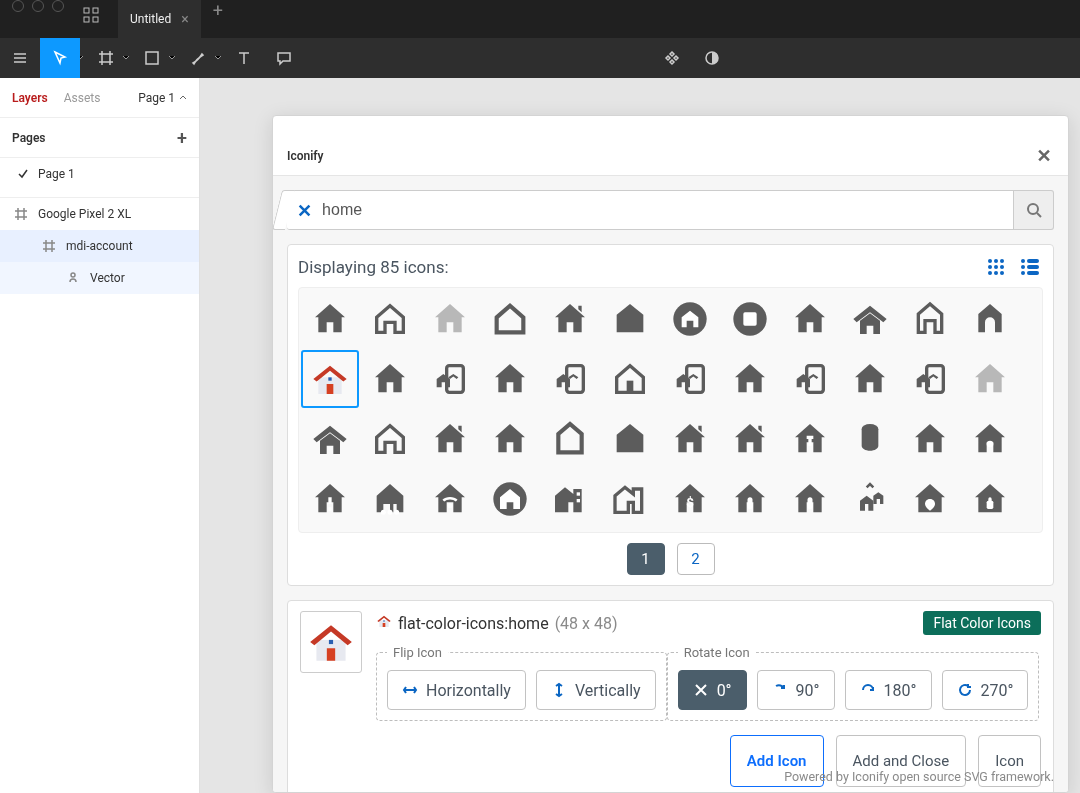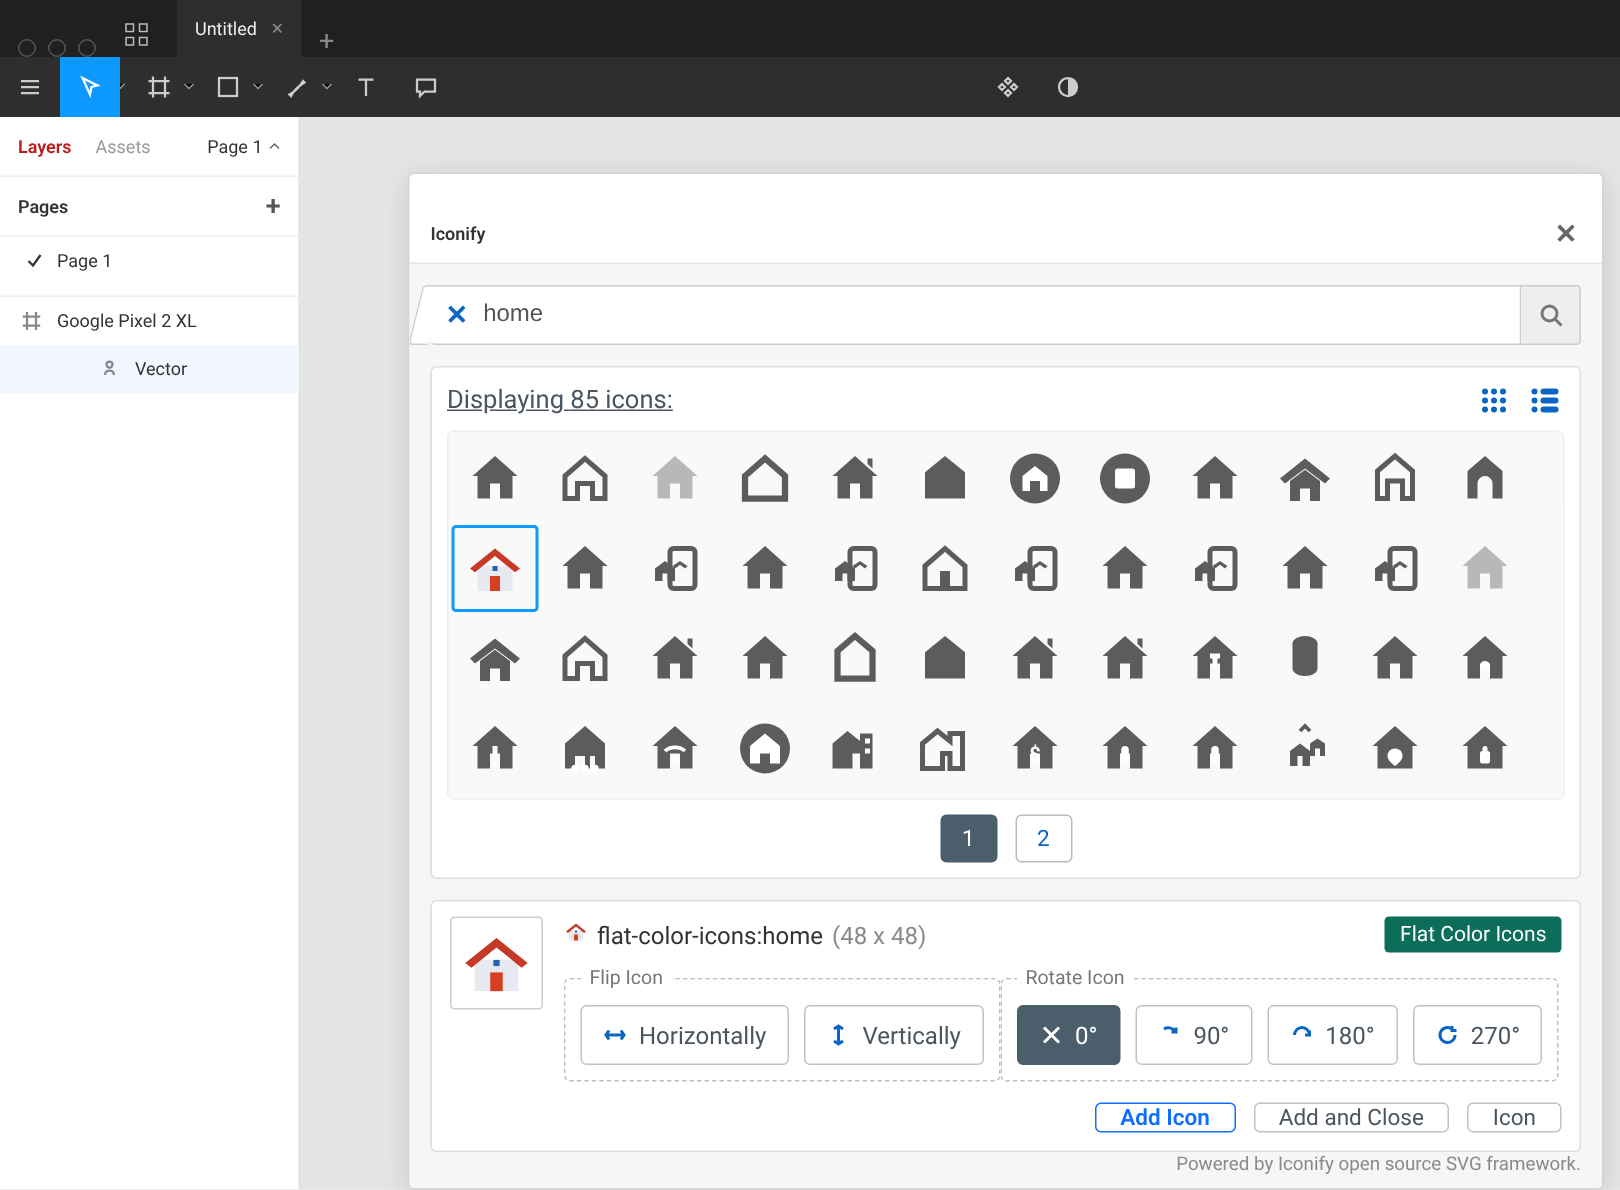--- a/index.html
+++ b/index.html
@@ -1,18 +1,18 @@
 <!DOCTYPE html>
 <html><head>
 <meta charset="utf-8">
 <style>
   * { box-sizing: border-box; }
   html, body { margin:0; padding:0; width:1080px; height:793px; font-family: -apple-system, "Segoe UI", Roboto, "Helvetica Neue", Arial, sans-serif; color:#333; background:#e5e5e5; overflow:hidden; }
   
-  .titlebar { height:38px; background:#202020; display:flex; align-items:flex-end; color:#bbb; }
+  .titlebar { height:38px; background:#202020; display:flex; align-items:flex-start; color:#bbb; }
   .traffic-dots { display:flex; gap:8px; padding:0 12px; }
   .traffic-dots span { width:12px; height:12px; border:1px solid #555; border-radius:50%; display:block; }
   .app-icon { width:30px; height:30px; display:flex; align-items:center; justify-content:center; margin-right:12px; }
   .app-icon svg { width:16px; height:16px; stroke:#bbb; fill:none; }
   .tab { height:38px; padding:0 12px; display:flex; align-items:center; gap:10px; font-size:12px; }
   .tab.active { background:#2e2e2e; color:#eee; }
   .tab .close { color:#888; font-size:14px; line-height:1; }
   .tab-add { padding:0 12px; color:#888; font-size:18px; }
   
   .toolbar { height:40px; background:#2e2e2e; display:flex; align-items:center; color:#ccc; }
@@ -48,21 +48,21 @@
   .modal-body { flex:1; background:#f6f6f6; padding:14px; display:flex; flex-direction:column; gap:14px; overflow:hidden; }
   .search-row { display:flex; gap:0; }
   .search-box { flex:1; background:#fff; border:1px solid #ccc; border-radius:3px 0 0 3px; border-left:none; height:40px; display:flex; align-items:center; padding:0 10px; gap:8px; position:relative; }
   .search-box::before { content:""; position:absolute; left:-10px; top:-1px; bottom:-1px; width:12px; background:#fff; border:1px solid #ccc; border-right:none; transform:skewX(-14deg); border-radius:3px 0 0 3px; }
   .search-box .clear-x { color:#0b66c3; font-size:18px; font-weight:700; }
   .search-box input { flex:1; border:none; outline:none; font-size:16px; color:#555; }
   .search-btn { width:40px; height:40px; background:#eee; border:1px solid #ccc; border-left:none; border-radius:0 3px 3px 0; display:flex; align-items:center; justify-content:center; }
   .search-btn svg { width:16px; height:16px; stroke:#777; fill:none; stroke-width:2; }
   .results-panel { background:#fff; border:1px solid #ddd; border-radius:4px; padding:8px 10px 10px 10px; }
   .results-hdr { display:flex; align-items:center; height:28px; }
-  .results-hdr .status { color:#4a5560; font-size:17px;text-decoration:underline; }
+  .results-hdr .status { color:#4a5560; font-size:17px; }
   .view-toggle { margin-left:auto; display:flex; gap:8px; }
   .view-btn { width:26px; height:26px; display:flex; align-items:center; justify-content:center; border-radius:4px; }
   .icon-grid { background:#f9f9f9; border:1px solid #eee; border-radius:4px; margin-top:6px; display:grid; grid-template-columns:repeat(12, 60px); grid-auto-rows:60px; gap:0; justify-content:start; padding:2px; }
   .icon-cell { width:58px; height:58px; display:flex; align-items:center; justify-content:center; border-radius:3px; }
   .icon-cell svg { width:40px; height:40px; fill:#5c5c5c; }
   .icon-cell.sel { border:2px solid #0d99ff; }
   .icon-cell.sel svg { width:40px; height:40px; }
   .pager { display:flex; gap:12px; justify-content:center; margin-top:10px; }
   .page-btn { width:38px; height:32px; border:1px solid #bbb; border-radius:4px; display:flex; align-items:center; justify-content:center; font-size:15px; color:#0b66c3; background:#fff; }
   .page-btn.active { background:#4b5e6b; border-color:#4b5e6b; color:#fff; }
@@ -78,21 +78,21 @@
   .detail-badge { margin-left:auto; background:#0c6e5a; color:#fff; padding:4px 10px; border-radius:3px; font-size:14px; }
   .fieldset-row { display:flex; }
   fieldset { border:1px dashed #bdbdbd; border-radius:4px; padding:10px 10px; margin:0; }
   legend { color:#777; font-size:13px; padding:0 6px; }
   .btn-group { display:flex; gap:10px; }
   .opt-btn { background:#fff; border:1px solid #c2c2c2; border-radius:4px; height:40px; padding:0 14px; display:flex; align-items:center; gap:8px; font-size:16px; color:#4a5560; }
   .opt-btn.active { background:#4b5e6b; border-color:#4b5e6b; color:#fff; }
   .opt-btn svg { width:16px; height:16px; stroke:#0b66c3; fill:none; stroke-width:2; }
   .opt-btn.active svg { stroke:#fff; }
   .action-row { display:flex; gap:12px; justify-content:flex-end; margin-top:14px; }
-  .act-btn { height:20px; padding:0 16px; border:1px solid #c2c2c2; border-radius:4px; background:#fff; font-size:15px; color:#4a5560; display:flex; align-items:center; }
+  .act-btn { height:52px; padding:0 16px; border:1px solid #c2c2c2; border-radius:4px; background:#fff; font-size:15px; color:#4a5560; display:flex; align-items:center; }
   .act-btn.primary { border-color:#0d6efd; color:#0d6efd; font-weight:600; }
   .footer-credit { position:absolute; right:14px; bottom:8px; font-size:12.5px; color:#8a8a8a; }
 </style>
 </head>
 <body>
 
 <svg width="0" height="0" style="position:absolute">
   <defs>
 
     <symbol id="house-solid" viewBox="0 0 24 24">
@@ -265,20 +265,28 @@
       <span>Page 1</span>
     </div>
     <div style="height:8px;border-bottom:1px solid #eee;"></div>
     <div class="lp-layer-row">
       <span class="lp-icon">
           <svg viewBox="0 0 12 12">
             <path d="M3 0v12M9 0v12M0 3h12M0 9h12"></path>
           </svg>
         </span>
       <span>Google Pixel 2 XL</span>
+    </div>
+    <div class="lp-layer-row indent1 sel">
+      <span class="lp-icon">
+          <svg viewBox="0 0 12 12">
+            <path d="M3 0v12M9 0v12M0 3h12M0 9h12"></path>
+          </svg>
+        </span>
+      <span>mdi-account</span>
     </div>
     <div class="lp-layer-row indent2 parent-sel">
       <span class="lp-icon">
           <svg viewBox="0 0 12 12">
             <circle cx="6" cy="3" r="2"></circle>
             <path d="M3 10c0-2 1.5-3 3-3s3 1 3 3"></path>
           </svg>
         </span>
       <span>Vector</span>
     </div>

